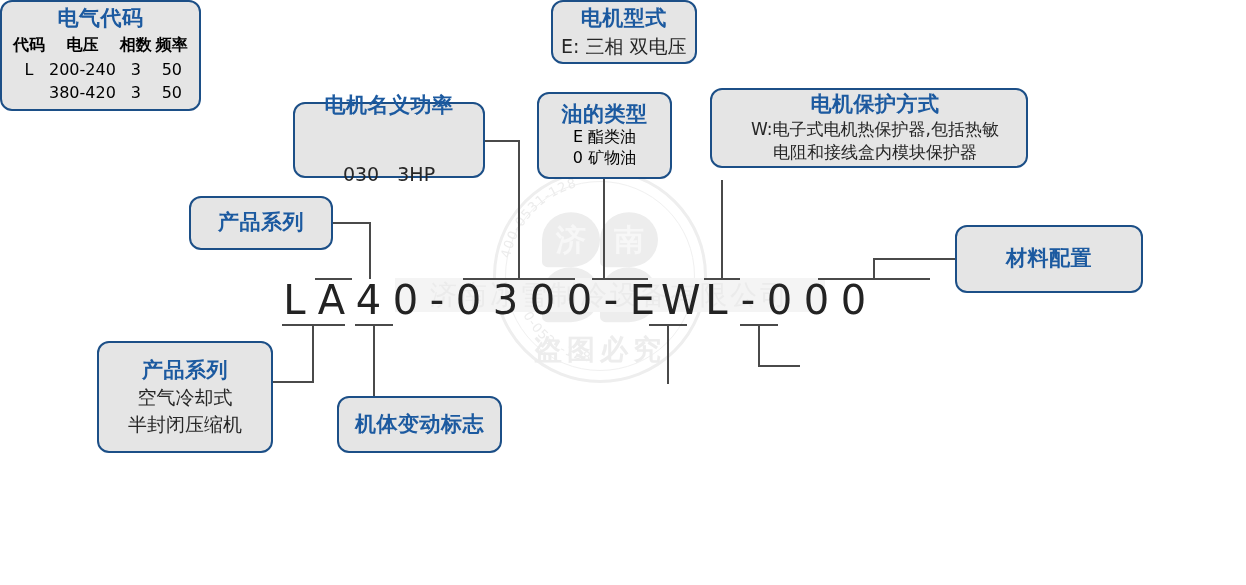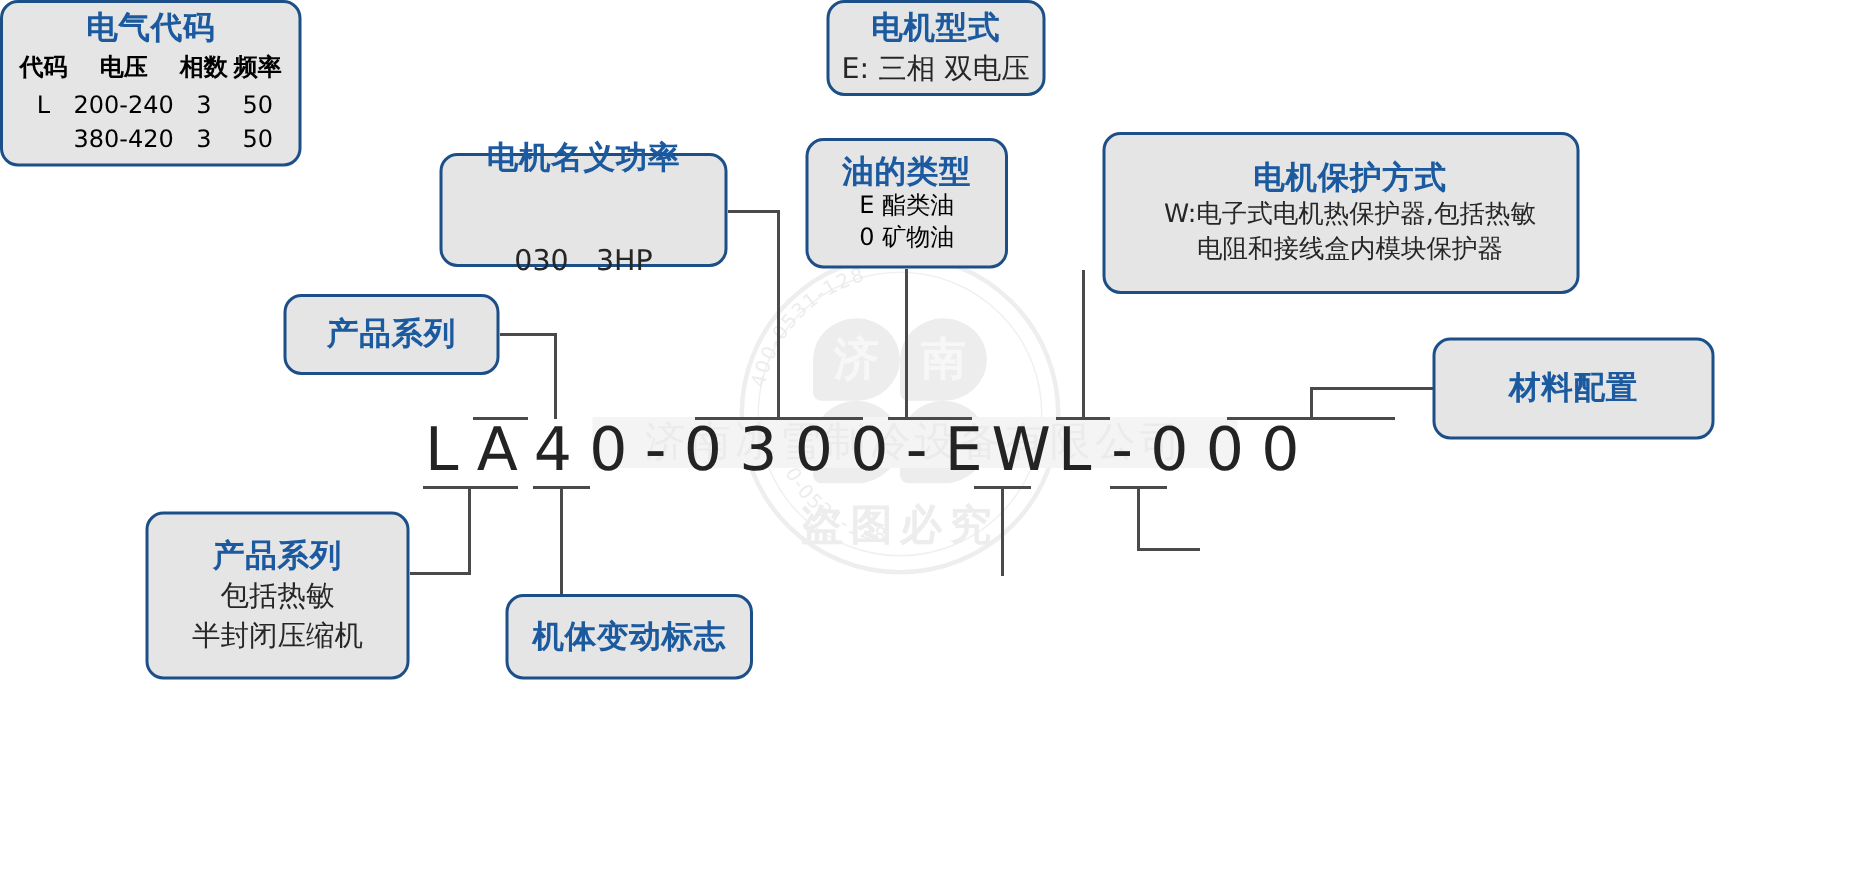--- a/index.html
+++ b/index.html
@@ -188,21 +188,21 @@
   .box-line-sm {
     color: #262626;
     font-size: 17px;
     line-height: 1.35;
     white-space: nowrap;
   }
 
   
   #box-motor-power    { left: 293px; top: 102px;  width: 192px; height: 76px; gap: 41px; }
   #box-oil-type       { left: 537px; top: 92px;   width: 135px; height: 87px; }
-  #box-motor-protect  { left: 735px; top: 88px;   width: 318px; height: 108px; padding-left: 20px; }
+  #box-motor-protect  { left: 710px; top: 88px;   width: 318px; height: 80px; padding-left: 20px; }
   #box-displacement   { left: 189px; top: 196px;  width: 144px; height: 54px; }
   #box-material       { left: 955px; top: 225px;  width: 188px; height: 68px; }
   #box-product-series { left: 97px;  top: 341px;  width: 176px; height: 112px; }
   #box-body-change    { left: 337px; top: 396px;  width: 165px; height: 57px; }
   #box-motor-type     { left: 551px; top": 0;     }
   #box-motor-type     { left: 551px; top: 384px;  width: 226px; height: 69px; }
   #box-electrical     { left: 800px; top: 336px;  width: 278px; height: 117px; }
 
   /* oil type two-column rows */
   .kv-row {
@@ -353,21 +353,21 @@
   <div class="box" id="box-displacement">
     <div class="box-title">产品系列</div>
   </div>
 
   <div class="box" id="box-material">
     <div class="box-title">材料配置</div>
   </div>
 
   <div class="box" id="box-product-series">
     <div class="box-title">产品系列</div>
-    <div class="box-line">包括热敏</div>
+    <div class="box-line">空气冷却式</div>
     <div class="box-line">半封闭压缩机</div>
   </div>
 
   <div class="box" id="box-body-change">
     <div class="box-title">机体变动标志</div>
   </div>
 
   <div class="box" id="box-motor-type">
     <div class="box-title">电机型式</div>
     <div class="box-line">E: 三相 双电压</div>

